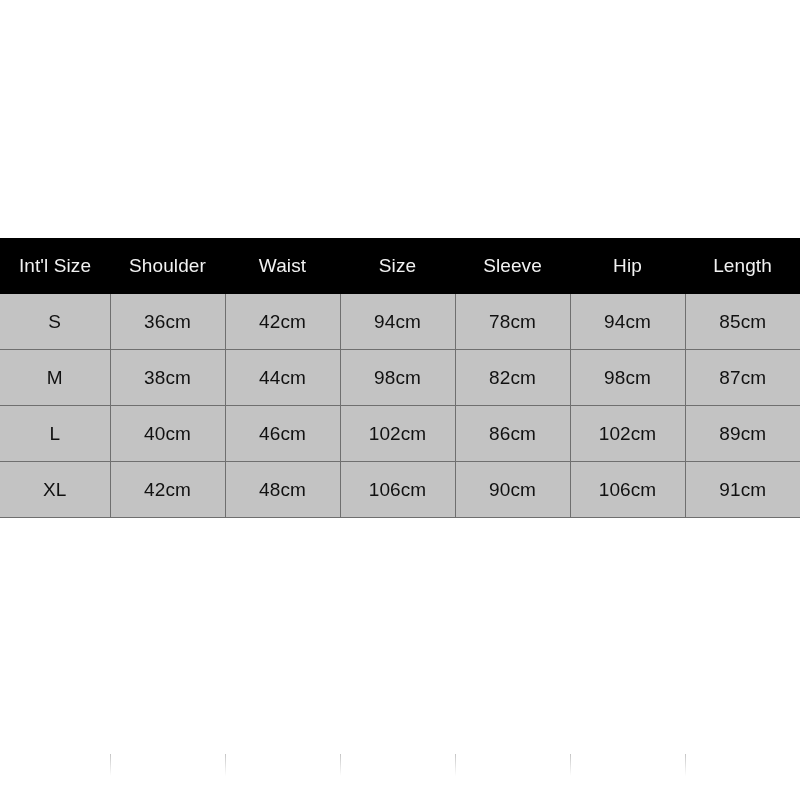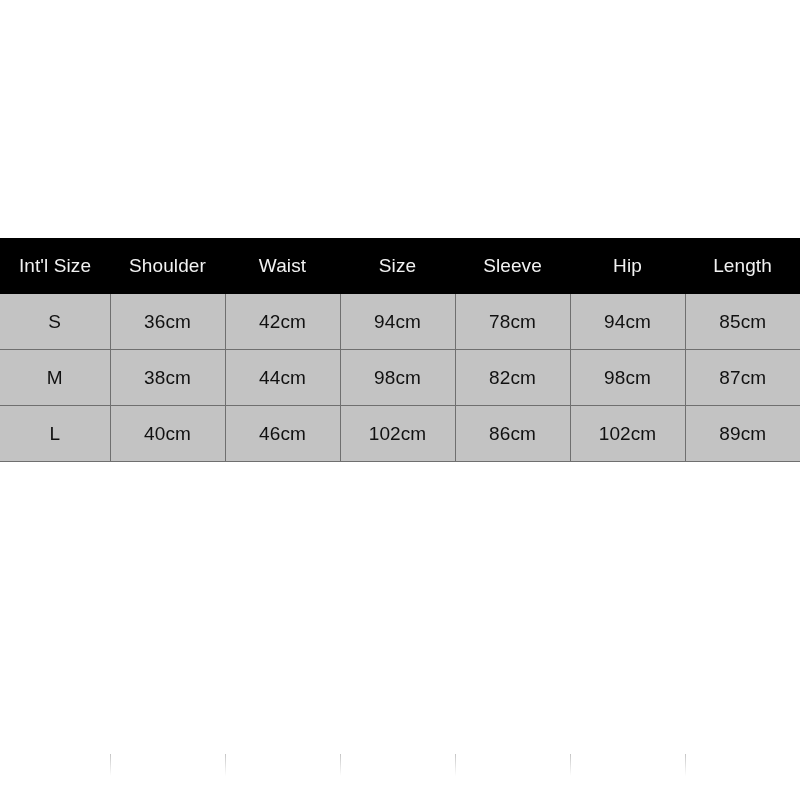--- a/index.html
+++ b/index.html
@@ -140,20 +140,29 @@
         </tr>
         <tr>
           <td>L</td>
           <td>40cm</td>
           <td>46cm</td>
           <td>102cm</td>
           <td>86cm</td>
           <td>102cm</td>
           <td>89cm</td>
         </tr>
+        <tr>
+          <td>XL</td>
+          <td>42cm</td>
+          <td>48cm</td>
+          <td>106cm</td>
+          <td>90cm</td>
+          <td>106cm</td>
+          <td>91cm</td>
+        </tr>
       </tbody>
     </table>
 
     <div class="ghost-rules">
       <i style="left:110px"></i>
       <i style="left:225px"></i>
       <i style="left:340px"></i>
       <i style="left:455px"></i>
       <i style="left:570px"></i>
       <i style="left:685px"></i>

